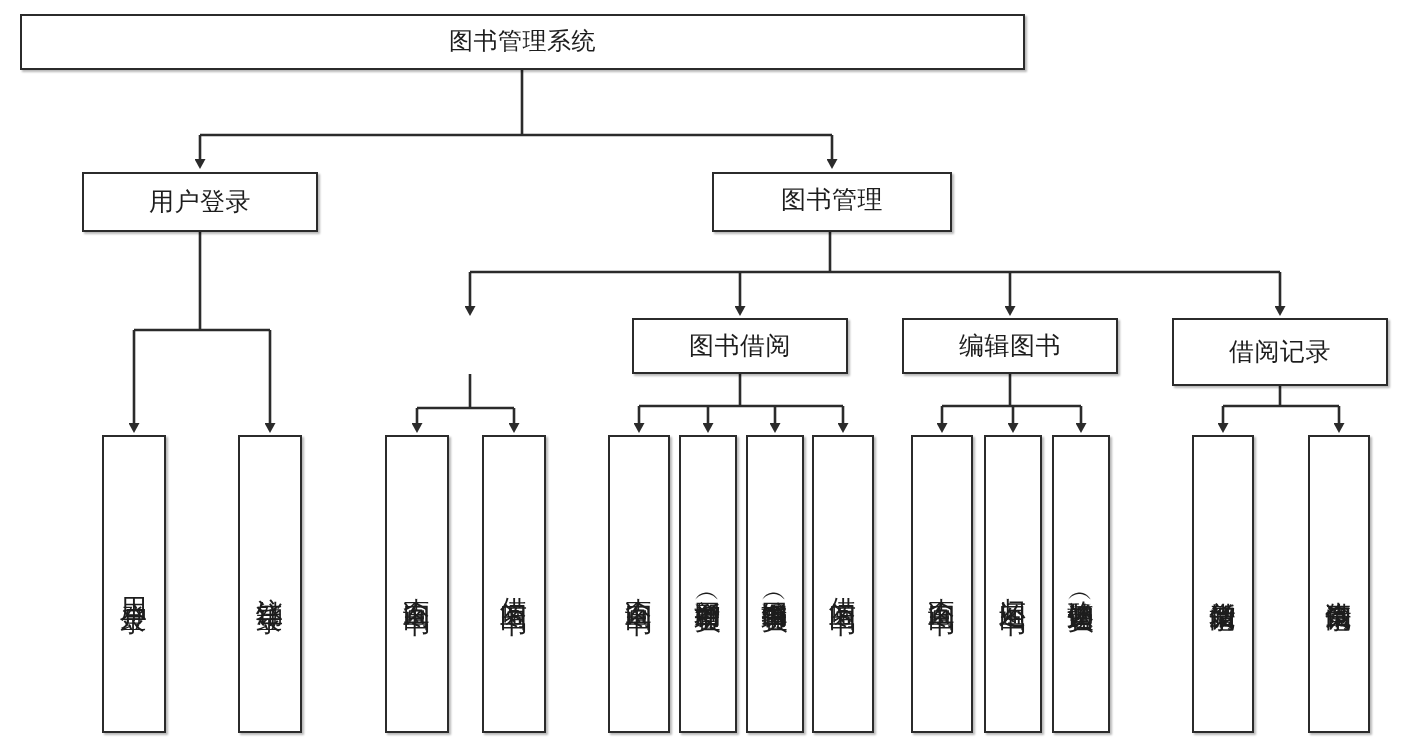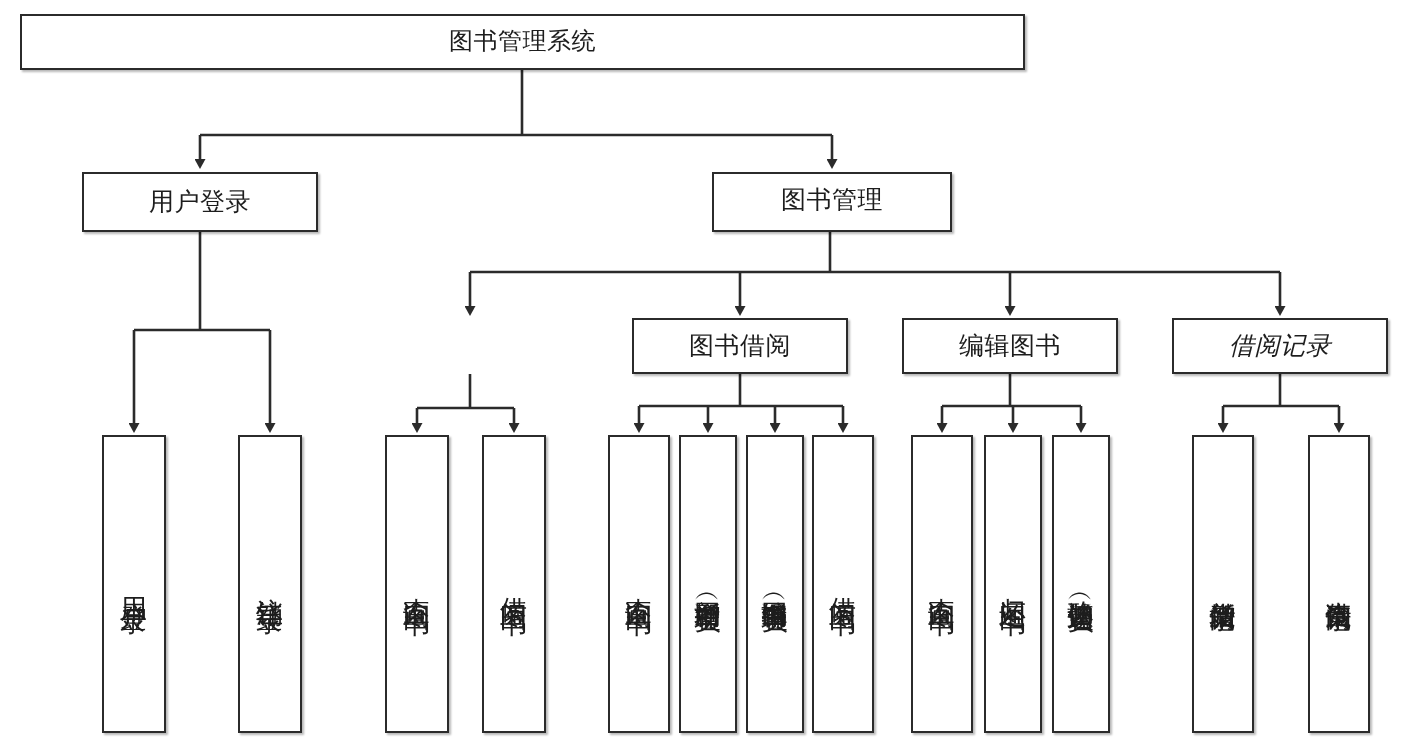--- a/index.html
+++ b/index.html
@@ -136,21 +136,21 @@
   <div class="node horiz" style="left: 712px; top: 172px; width: 240px; height: 60px; font-family: Liberation Mono, monospace;">
     <span class="label">图书管理</span>
   </div>
 
   <div class="node horiz" style="left: 632px; top: 318px; width: 216px; height: 56px;">
     <span class="label">图书借阅</span>
   </div>
   <div class="node horiz" style="left: 902px; top: 318px; width: 216px; height: 56px;">
     <span class="label">编辑图书</span>
   </div>
-  <div class="node horiz" style="left: 1172px; top: 318px; width: 216px; height: 56px; font-style: italic;">
+  <div class="node horiz" style="left: 1172px; top: 318px; width: 216px; height: 68px;">
     <span class="label">借阅记录</span>
   </div>
 
   <div class="node vert" style="left: 102px; top: 435px; width: 64px; height: 298px;">
     <span class="label">用户登录</span>
   </div>
   <div class="node vert" style="left: 238px; top: 435px; width: 64px; height: 298px;">
     <span class="label">注销登录</span>
   </div>
   <div class="node vert" style="left: 385px; top: 435px; width: 64px; height: 298px;">

